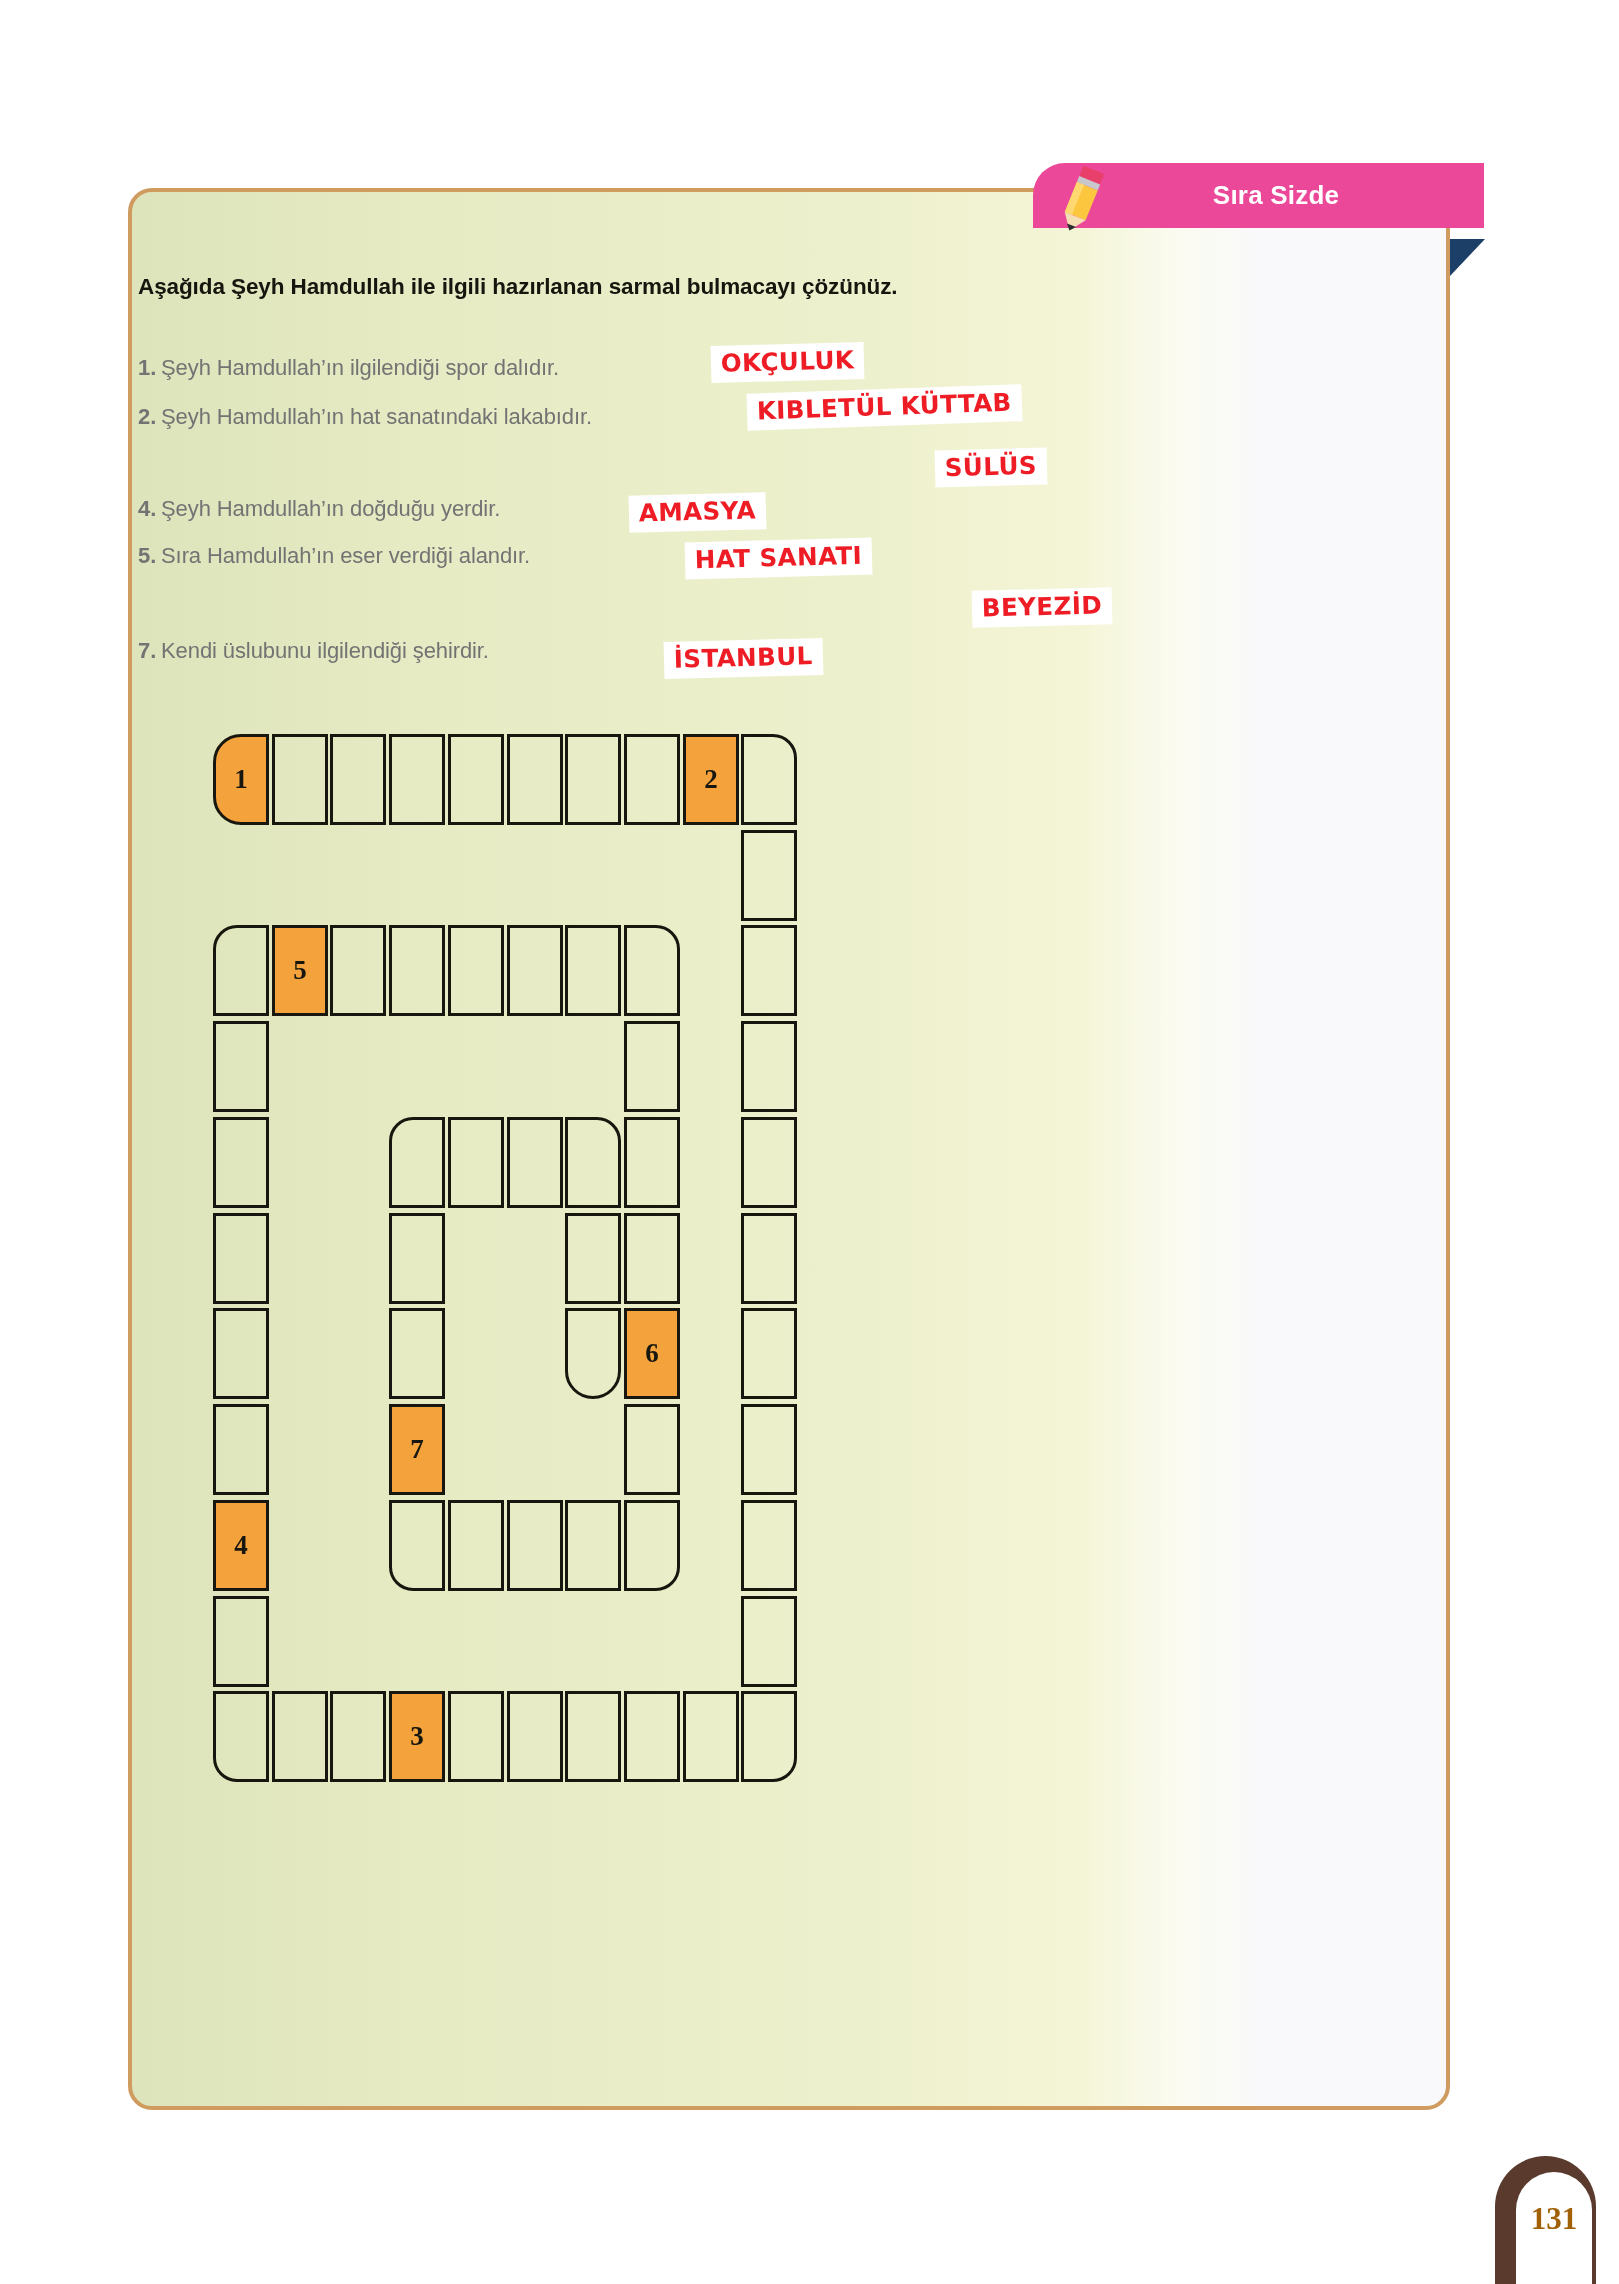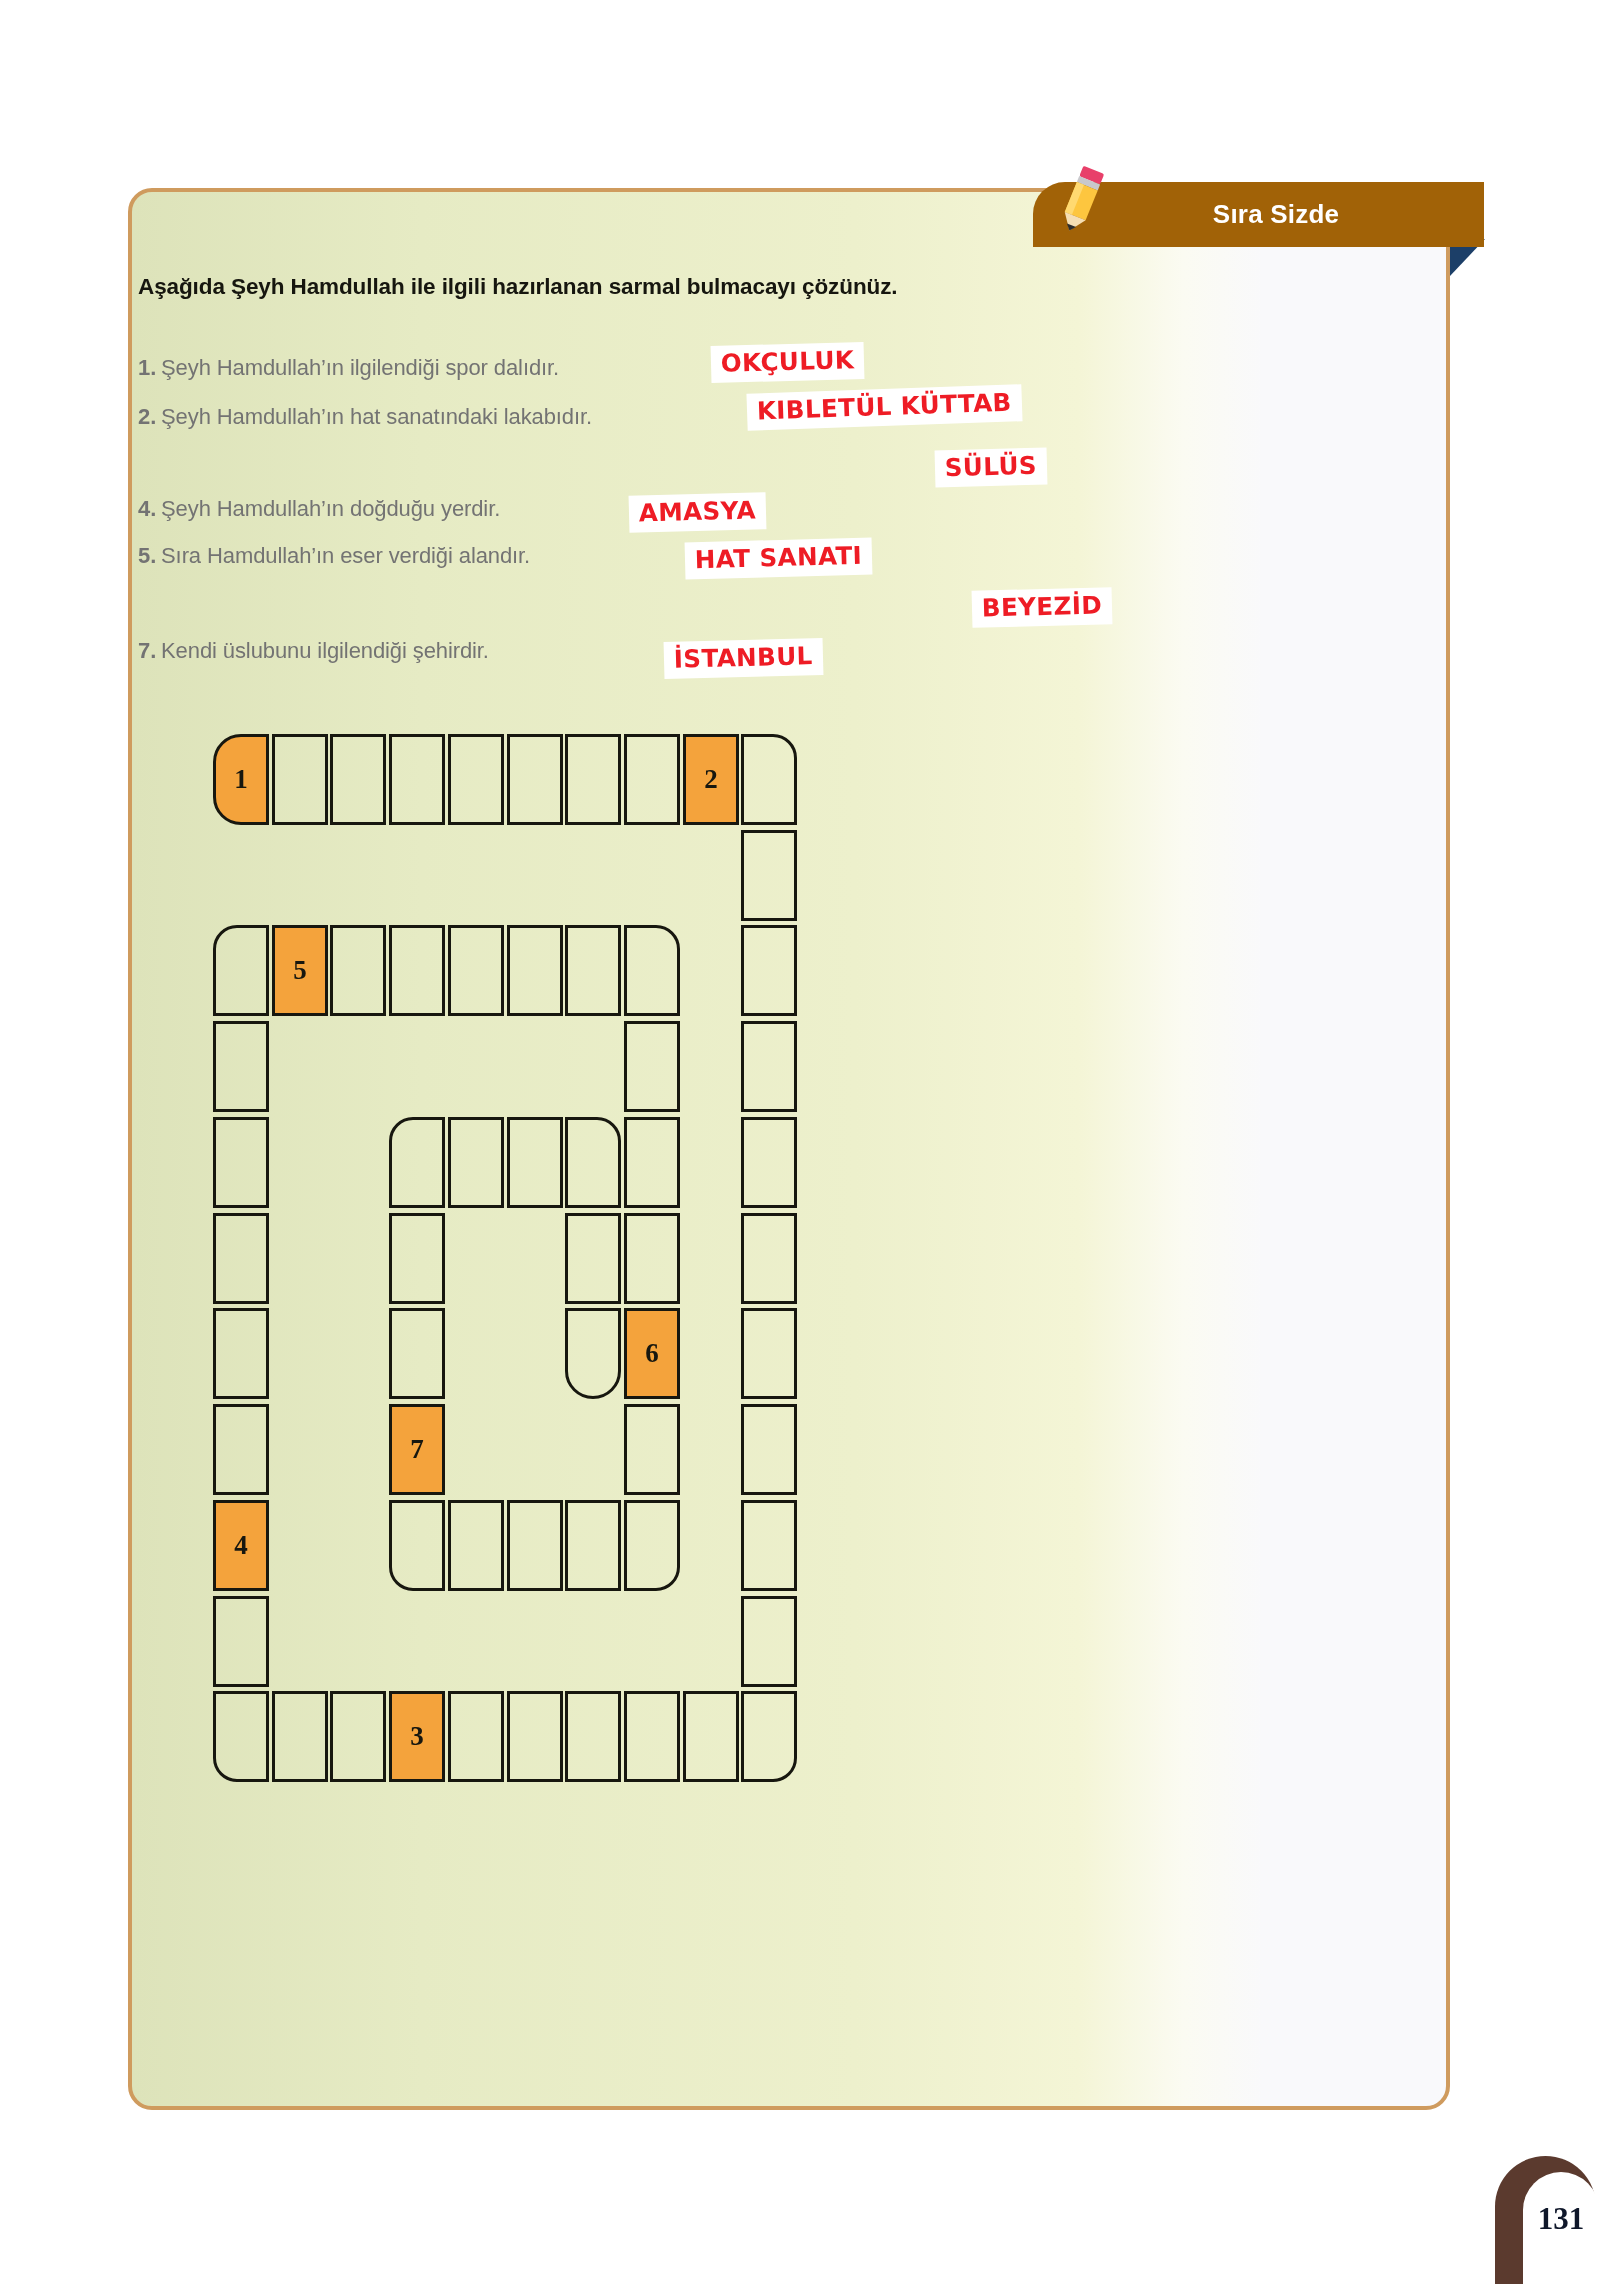--- a/index.html
+++ b/index.html
@@ -30,23 +30,23 @@
         #f4f5d6 72%,
         #fbfbf2 80%,
         #f9f9fb 86%,
         #f9f9fb 100%);
     overflow: hidden;
   }
 
   
   #ribbon {
     position: absolute;
-    left: 1033px; top: 182px;
+    left: 1033px; top: 163px;
     width: 451px; height: 65px;
-    background: #a16207;
+    background: #ec4899;
     border-top-left-radius: 32px;
     z-index: 6;
   }
   #ribbon-label {
     position: absolute;
     left: 0; right: 28px; top: 0; bottom: 0;
     display: flex; align-items: center; justify-content: center;
     color: #ffffff;
     font-size: 26px;
     font-weight: bold;
@@ -127,33 +127,33 @@
   #pagenum {
     position: absolute;
     left: 1495px; top: 2156px;
     width: 101px; height: 128px;
     background: #5b3a2e;
     border-top-left-radius: 51px;
     border-top-right-radius: 51px;
   }
   #pagenum-inner {
     position: absolute;
-    left: 28px; top: 15.5px;
+    left: 21px; top: 15.5px;
     width: 76px; height: 112px;
     background: #ffffff;
     border-top-left-radius: 38px;
     border-top-right-radius: 38px;
     display: flex;
     align-items: flex-start;
     justify-content: center;
     padding-top: 29.5px;
     font-family: "Liberation Serif", serif;
     font-weight: bold;
     font-size: 31px;
-    color: #0f172a;
+    color: #a16207;
   }
 </style>
 </head>
 <body>
 
 <div id="page">
 
   <div id="panel"></div>
 
   <div id="ribbon-fold"></div>

